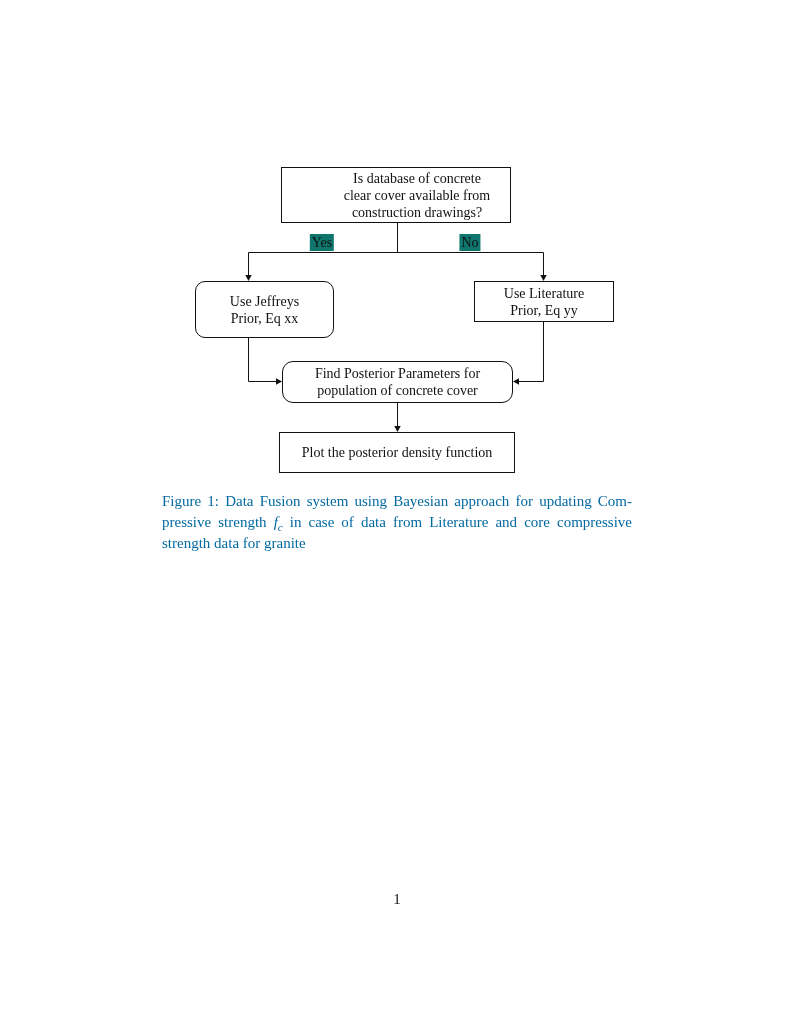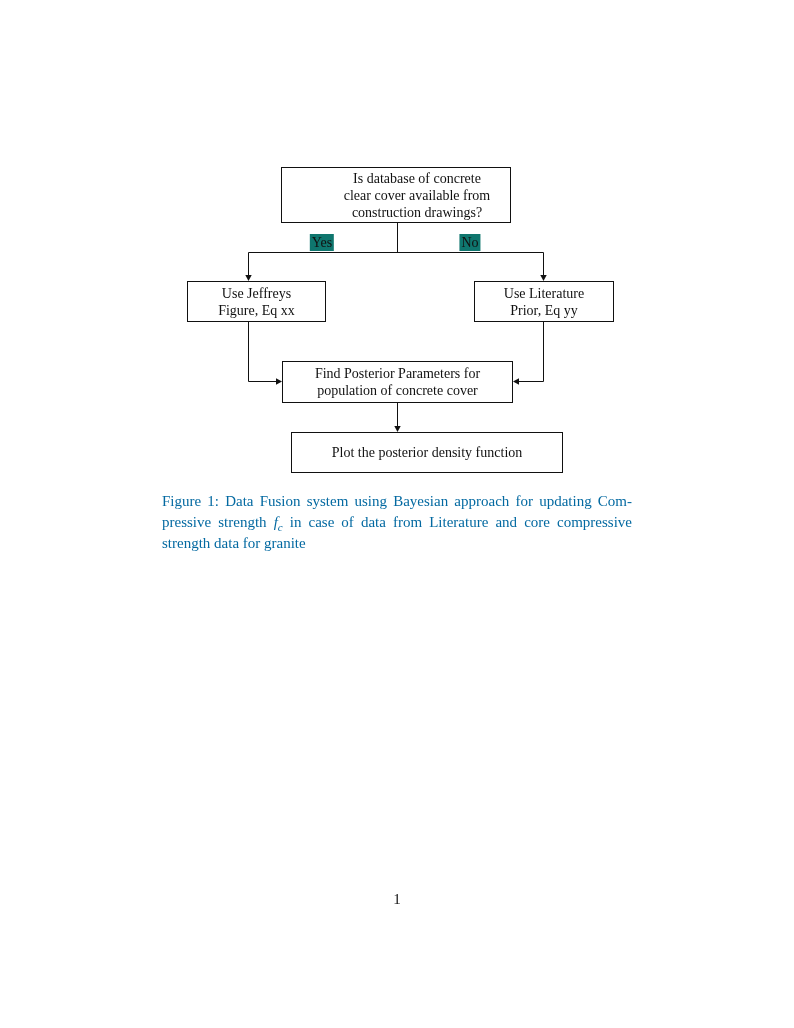--- a/index.html
+++ b/index.html
@@ -25,24 +25,24 @@
     background: #ffffff;
     display: flex;
     flex-direction: column;
     justify-content: center;
     align-items: center;
     text-align: center;
     font-size: 14px;
     line-height: 17px;
   }
   .node-decision  { left: 281px; top: 167px; width: 230px; height: 56px; padding-left: 42px; }
-  .node-jeffreys  { left: 187px; top: 281px; width: 139px; height: 41px; }
+  .node-jeffreys  { left: 195px; top: 281px; width: 139px; height: 57px; border-radius: 10px; }
   .node-conjugate { left: 474px; top: 281px; width: 140px; height: 41px; }
-  .node-posterior { left: 282px; top: 361px; width: 231px; height: 42px; }
-  .node-plot      { left: 279px; top: 432px; width: 272px; height: 41px; margin-left: 12px; }
+  .node-posterior { left: 282px; top: 361px; width: 231px; height: 42px; border-radius: 11px; }
+  .node-plot      { left: 279px; top: 432px; width: 236px; height: 41px; }
   .branch-label {
     position: absolute;
     top: 234px;
     transform: translateX(-50%);
     font-size: 14px;
     line-height: 17px;
     background: #0f766e;
     padding: 0 2px;
   }
   .branch-yes { left: 322px; }
@@ -112,21 +112,21 @@
     <div>Is database of concrete</div>
     <div>clear cover available from</div>
     <div>construction drawings?</div>
   </div>
 
   <div class="branch-label branch-yes">Yes</div>
   <div class="branch-label branch-no">No</div>
 
   <div class="node node-jeffreys">
     <div>Use Jeffreys</div>
-    <div>Figure, Eq xx</div>
+    <div>Prior, Eq xx</div>
   </div>
 
   <div class="node node-conjugate">
     <div>Use Literature</div>
     <div>Prior, Eq yy</div>
   </div>
 
   <div class="node node-posterior">
     <div>Find Posterior Parameters for</div>
     <div>population of concrete cover</div>

